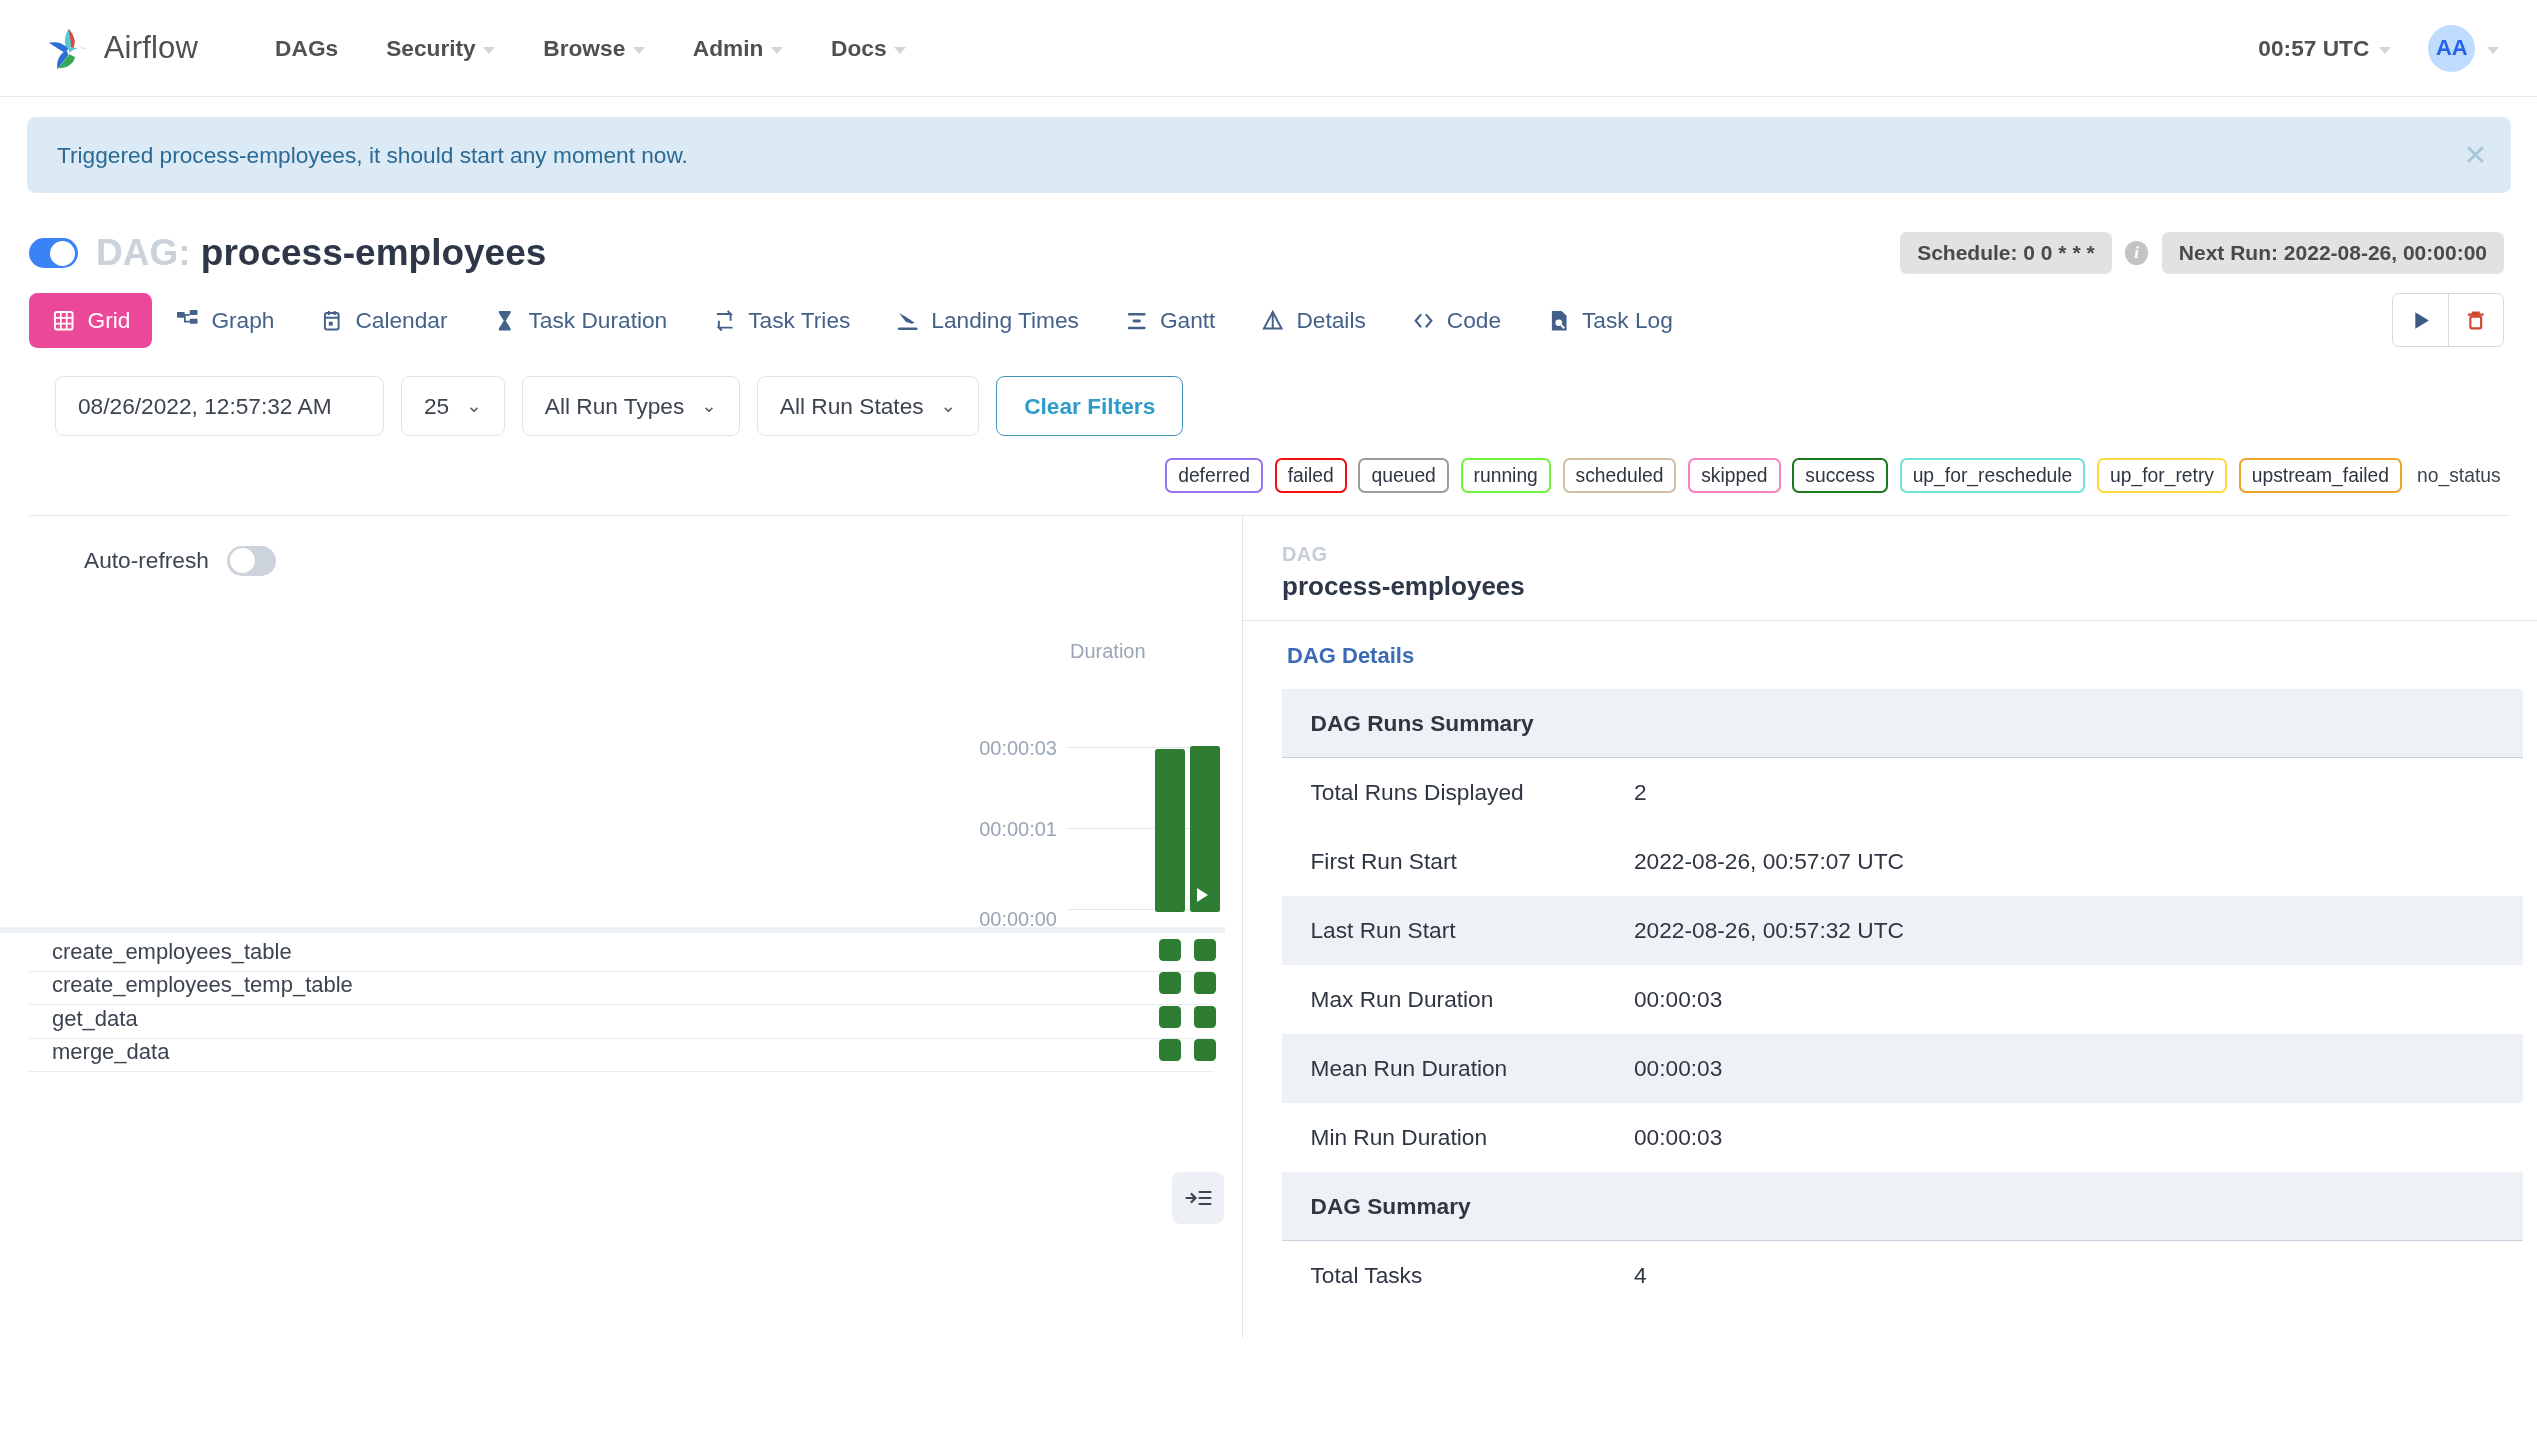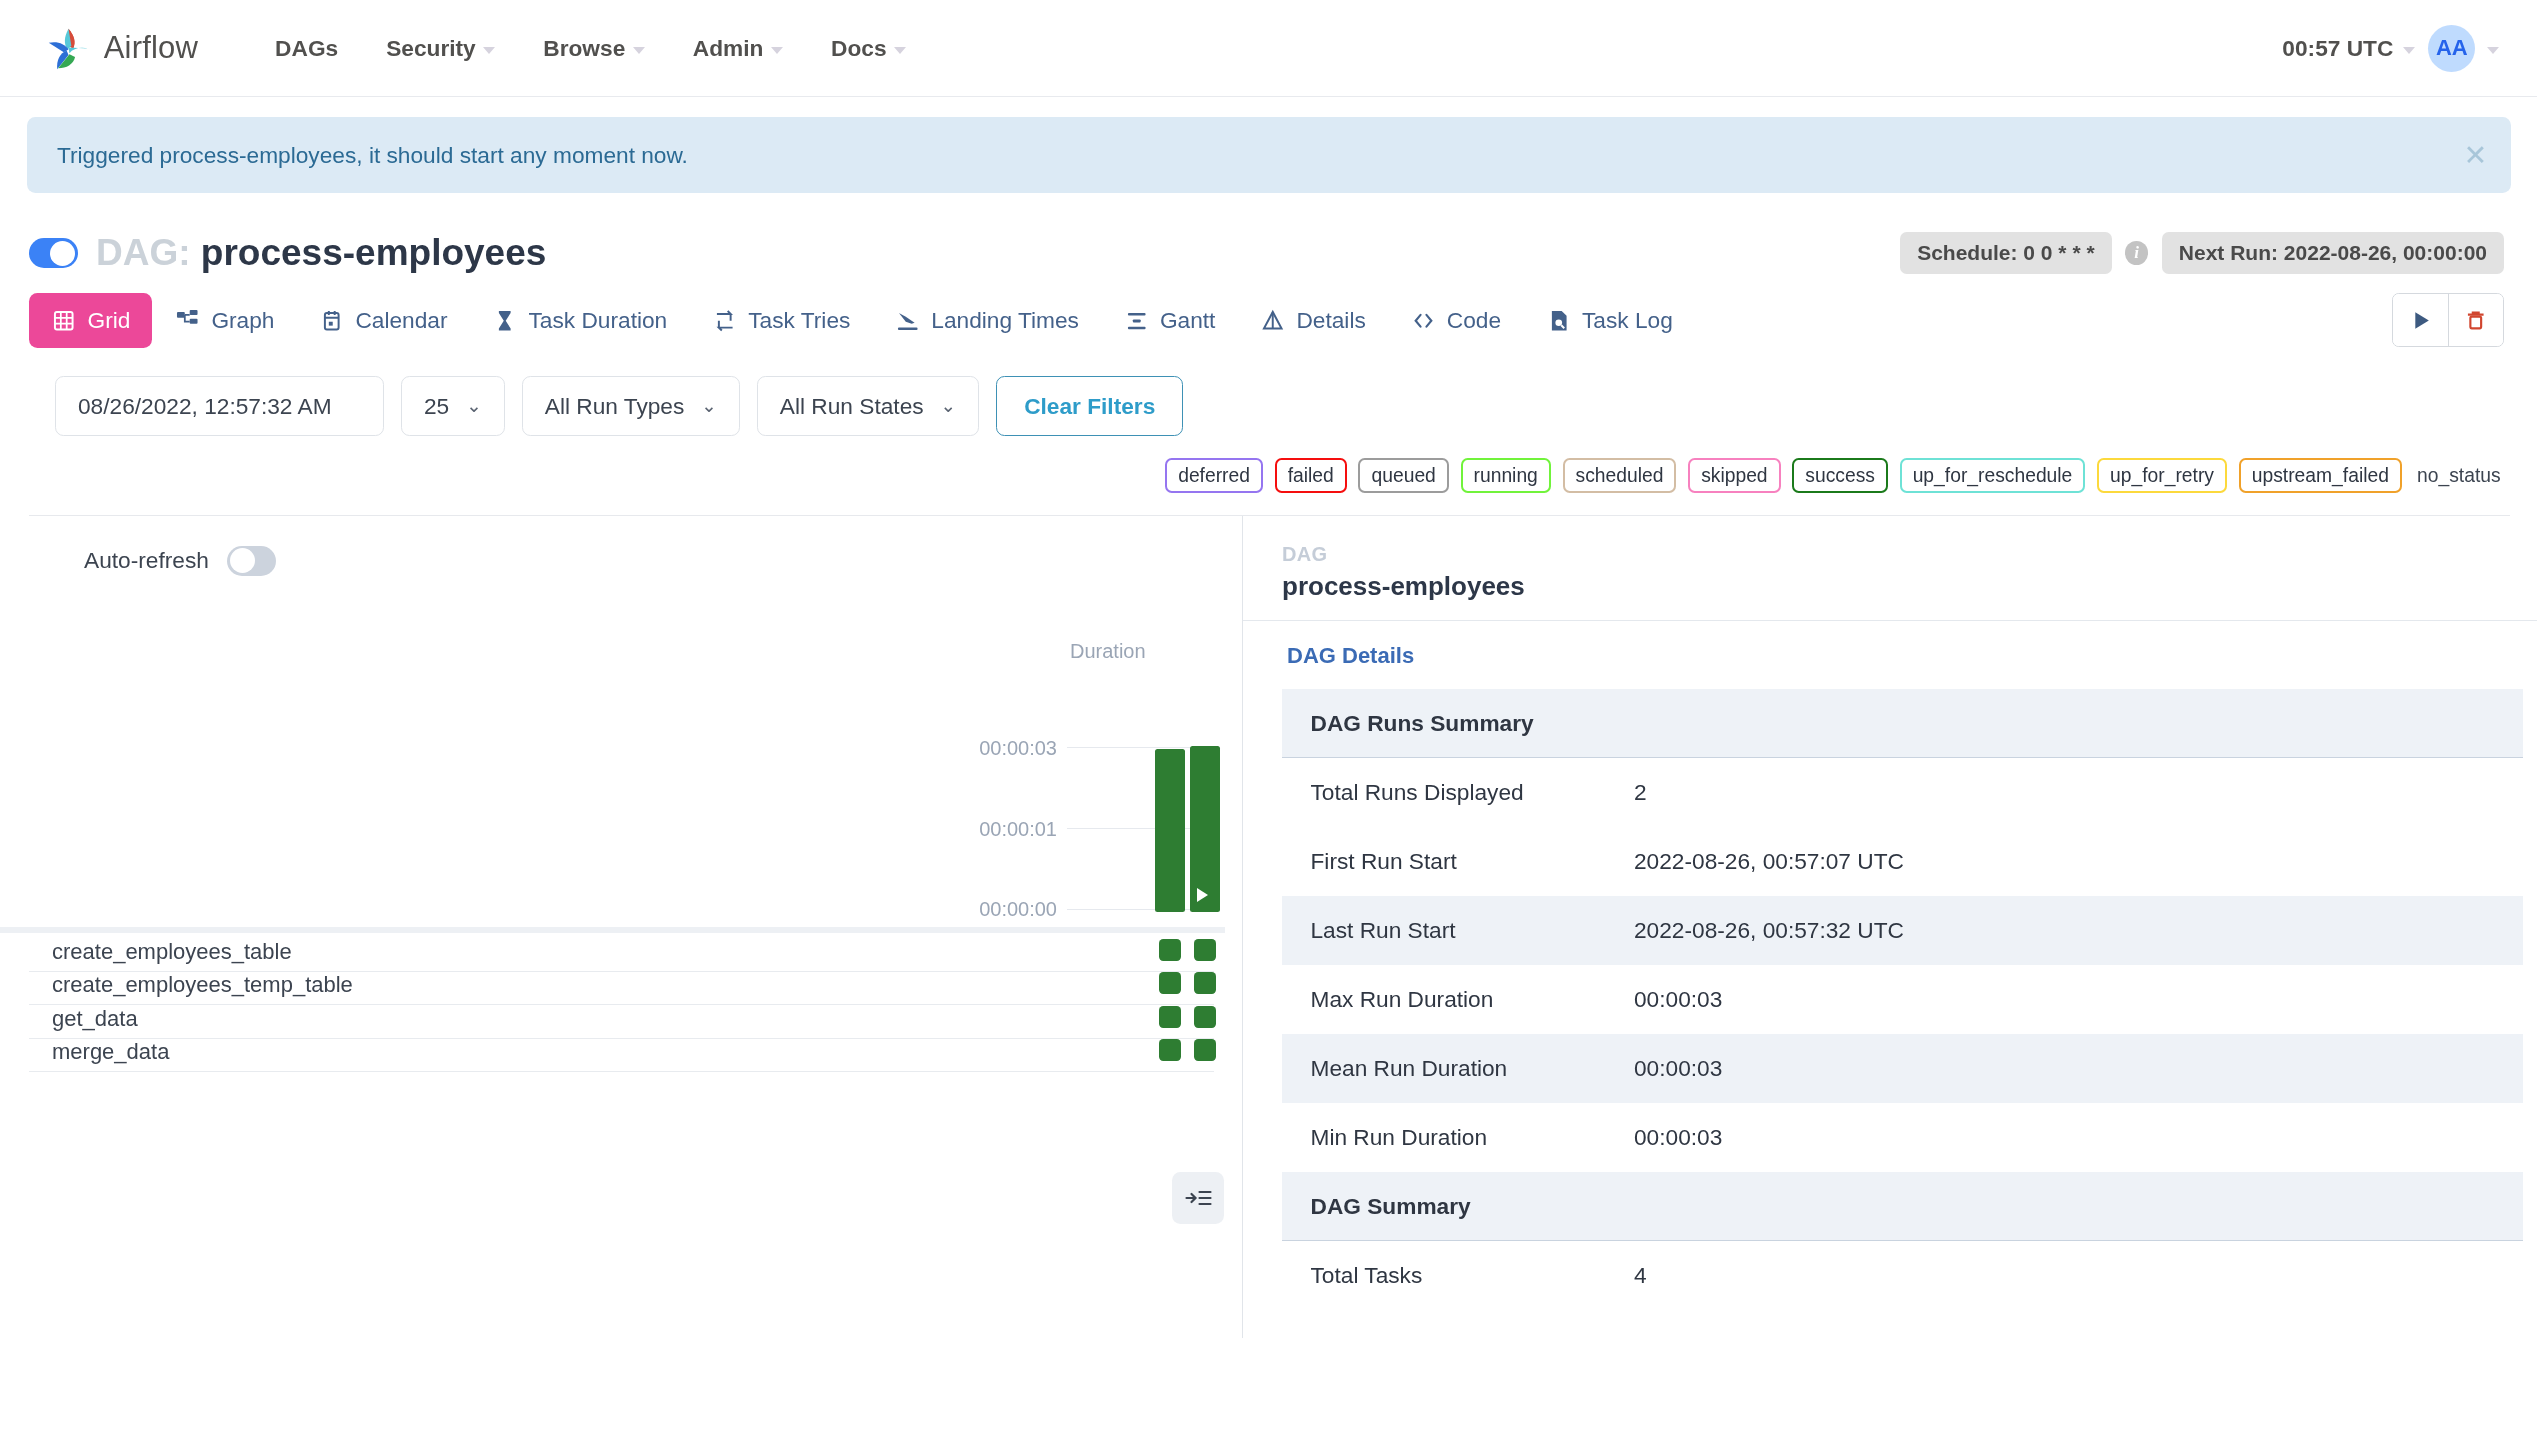--- a/index.html
+++ b/index.html
@@ -25,21 +25,21 @@
   .brand-logo { width: 47px; height: 49px; display:block; }
   .brand-name { font-size: 31px; color: #51504e; font-weight: 400; letter-spacing: 0.2px;}
   .nav-links { display: flex; align-items: center; gap: 4px; }
   .nav-link {
     font-size: 22.7px; font-weight: 700; color: #51504e;
     padding: 0 22px; display: flex; align-items: center; gap: 7.6px;
     cursor: pointer; white-space: nowrap;
   }
   .caret { width: 0; height: 0; border-left: 6.7px solid transparent; border-right: 6.7px solid transparent;
            border-top: 7.6px solid #d6d3de; display:inline-block; margin-top: 4.2px;}
-  .nav-right { margin-left: auto; display: flex; align-items: center; gap: 13px; }
+  .nav-right { margin-left: auto; display: flex; align-items: center; gap: 37px; }
   .utc { font-size: 22.7px; font-weight: 700; color: #51504e; display:flex; align-items:center; gap:10px; cursor:pointer;}
   .avatar-wrap { display: flex; align-items: center; gap: 11.7px; cursor: pointer; }
   .avatar {
     width: 47px; height: 47px; border-radius: 50%;
     background: #bfdbfe; color: #2563eb; font-weight: 700; font-size: 22px;
     display: flex; align-items: center; justify-content: center;
   }
 
   
   .alert-wrap { padding: 20px 27px 0 27px; background:#fff; }
@@ -434,21 +434,21 @@
         <path d="M1 11h8M6 7l4 4-4 4"></path>
           <path d="M14 5h11M14 11h11M14 17h11"></path>
       </svg>
     </div>
 
     <div class="grid-area">
       <div class="duration-label">Duration</div>
 
       <div class="ytick" style="left:889px; top:144px;">00:00:03</div>
       <div class="ytick" style="left:889px; top:225px;">00:00:01</div>
-      <div class="ytick" style="left:889px; top:305px;">00:00:00</div>
+      <div class="ytick" style="left:889px; top:315px;">00:00:00</div>
 
       <div class="gridline" style="left:1067px; top:154px; width:151px;"></div>
       <div class="gridline" style="left:1067px; top:235px; width:151px;"></div>
       <div class="gridline" style="left:1067px; top:316px; width:151px;"></div>
 
       <div class="bar" style="left:1155px; top:156px; width:30px; height:163px;"></div>
       <div class="bar" style="left:1190px; top:153px; width:30px; height:166px;"></div>
       <div class="bar-marker" style="left:1197px; top:295px;"></div>
 
       <div class="row-sep" style="top:334px; height:6.7px; background:#edf0f4; left:0; width:1225px;"></div>

